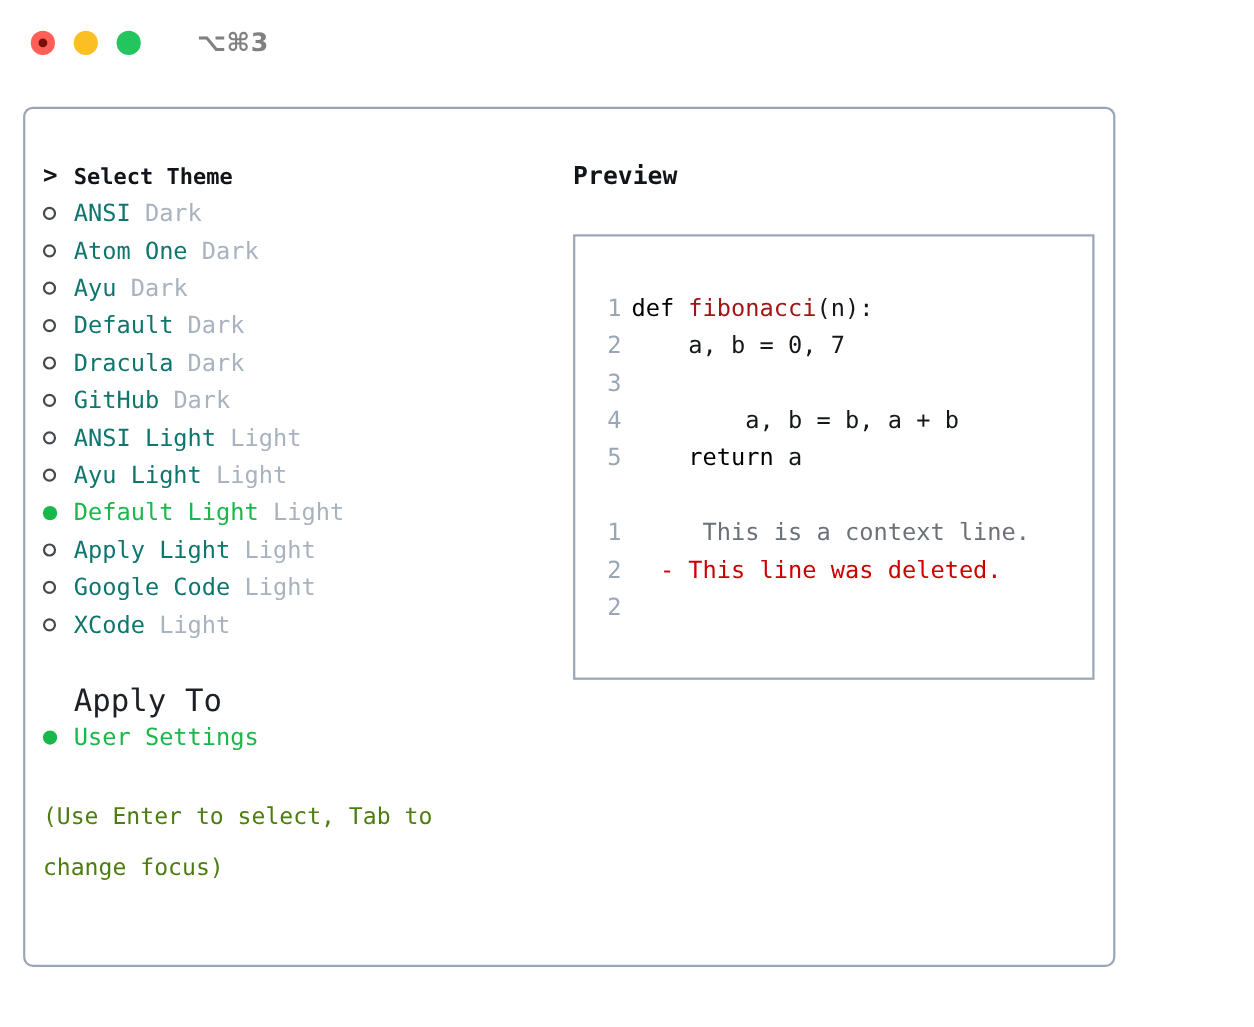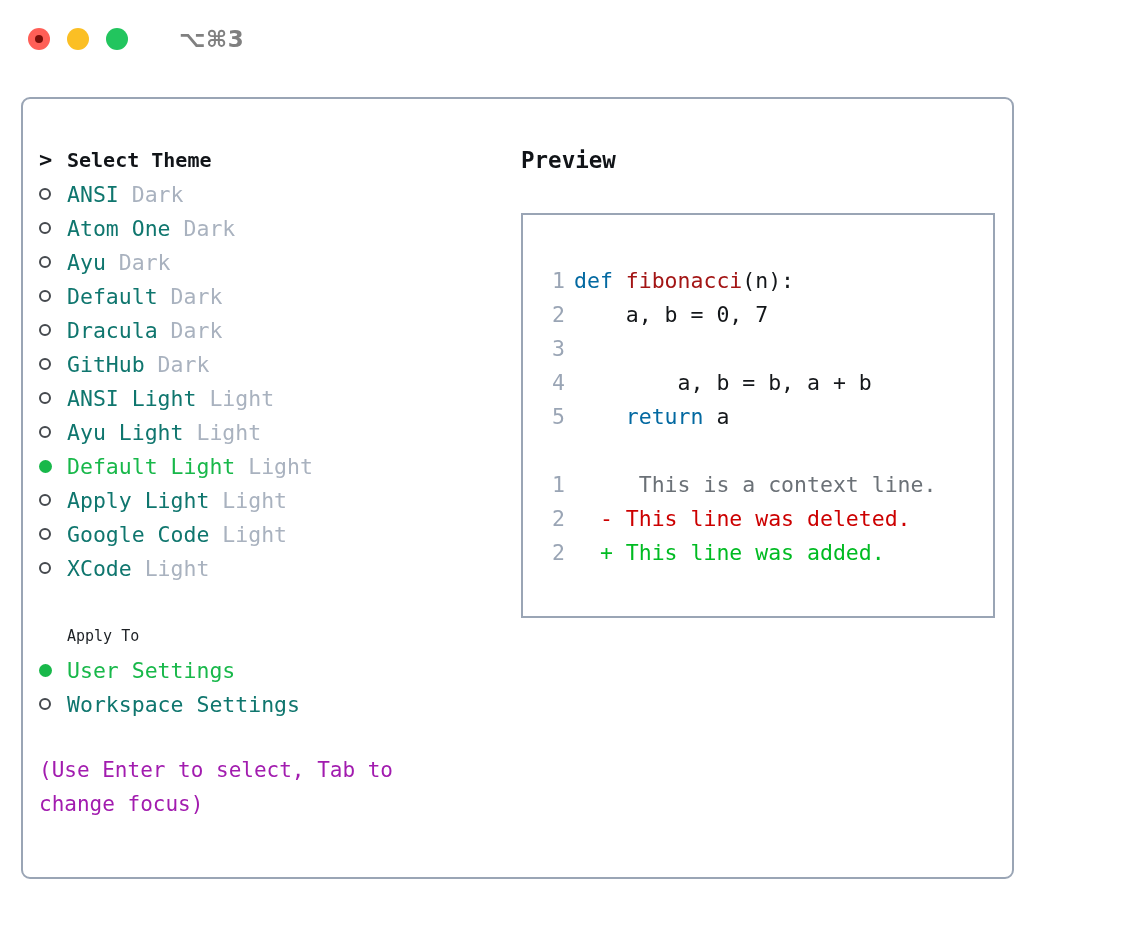--- a/index.html
+++ b/index.html
@@ -136,30 +136,30 @@
     font-weight: 700;
     color: #111418;
     font-size: 20px;
   }
   .item-label   { color: #0f766e; }
   .item-label.sel { color: #18b84a; }
   .item-tag     { color: #a9b2bf; }
 
   .plain-label {
     color: #1d2125;
-    font-size: 15px;
+    font-size: 28px;
   }
 
   .spacer-sm { height: 34px; }
 
   .hint {
     margin-top: 32px;
-    color: #a21caf;
+    color: #4d7c0f;
     font-size: 21px;
-    line-height: 34px;
+    line-height: 46px;
     width: 410px;
     white-space: pre-wrap;
   }
 
   
   .right-col {
     position: absolute;
     left: 498px;
     top: 44px;
     width: 500px;
@@ -199,21 +199,21 @@
   }
   .lnum {
     width: 30px;
     flex: 0 0 30px;
     text-align: right;
     color: #9aa5b5;
     margin-right: 9px;
   }
   .ctext { color: #14171a; }
 
-  .tok-kw   { color: #0369a1; }
+  .tok-kw   { color: #000000; }
   .tok-fn   { color: #a31515; }
   .tok-pl   { color: #14171a; }
   .tok-ctx  { color: #6b7177; }
   .tok-del  { color: #cc0000; }
   .tok-add  { color: #00bb22; }
 
   .blank-line { height: 34px; }
 </style>
 </head>
 <body>
@@ -256,21 +256,20 @@
 
         <div class="spacer-sm"></div>
 
         <div class="row">
           <span class="marker"></span>
           <span class="plain-label">Apply To</span>
         </div>
 
         <div id="apply-items">
             <div class="row"><span class="marker"><span class="bullet-filled"></span></span><span class="item-label sel">User Settings</span></div>
-            <div class="row"><span class="marker"><span class="bullet-open"></span></span><span class="item-label">Workspace Settings</span></div>
           </div>
 
         <div class="hint">(Use Enter to select, Tab to change focus)</div>
       </div>
 
       <div class="right-col">
         <div class="preview-title">Preview</div>
 
         <div class="codebox">
           <div class="code-inner">
@@ -278,21 +277,21 @@
                 <div class="code-line"><span class="lnum">1</span><span class="ctext"><span class="tok-kw">def </span><span class="tok-fn">fibonacci</span><span class="tok-pl">(n):</span></span></div>
                 <div class="code-line"><span class="lnum">2</span><span class="ctext"><span class="tok-pl">    a, b = 0, 7</span></span></div>
                 <div class="code-line"><span class="lnum">3</span></div>
                 <div class="code-line"><span class="lnum">4</span><span class="ctext"><span class="tok-pl">        a, b = b, a + b</span></span></div>
                 <div class="code-line"><span class="lnum">5</span><span class="ctext"><span class="tok-pl">    </span><span class="tok-kw">return</span><span class="tok-pl"> a</span></span></div>
               </div>
             <div class="blank-line"></div>
             <div id="diff-lines">
                 <div class="code-line"><span class="lnum">1</span><span class="tok-ctx">     This is a context line.</span></div>
                 <div class="code-line"><span class="lnum">2</span><span class="tok-del">  - This line was deleted.</span></div>
-                <div class="code-line"><span class="lnum">2</span><span class="tok-add">  + This line was added.</span></div>
+                <div class="code-line"><span class="lnum">2</span></div>
               </div>
           </div>
         </div>
       </div>
 
     </div>
   </div>
 </div>
 
 </body></html>

